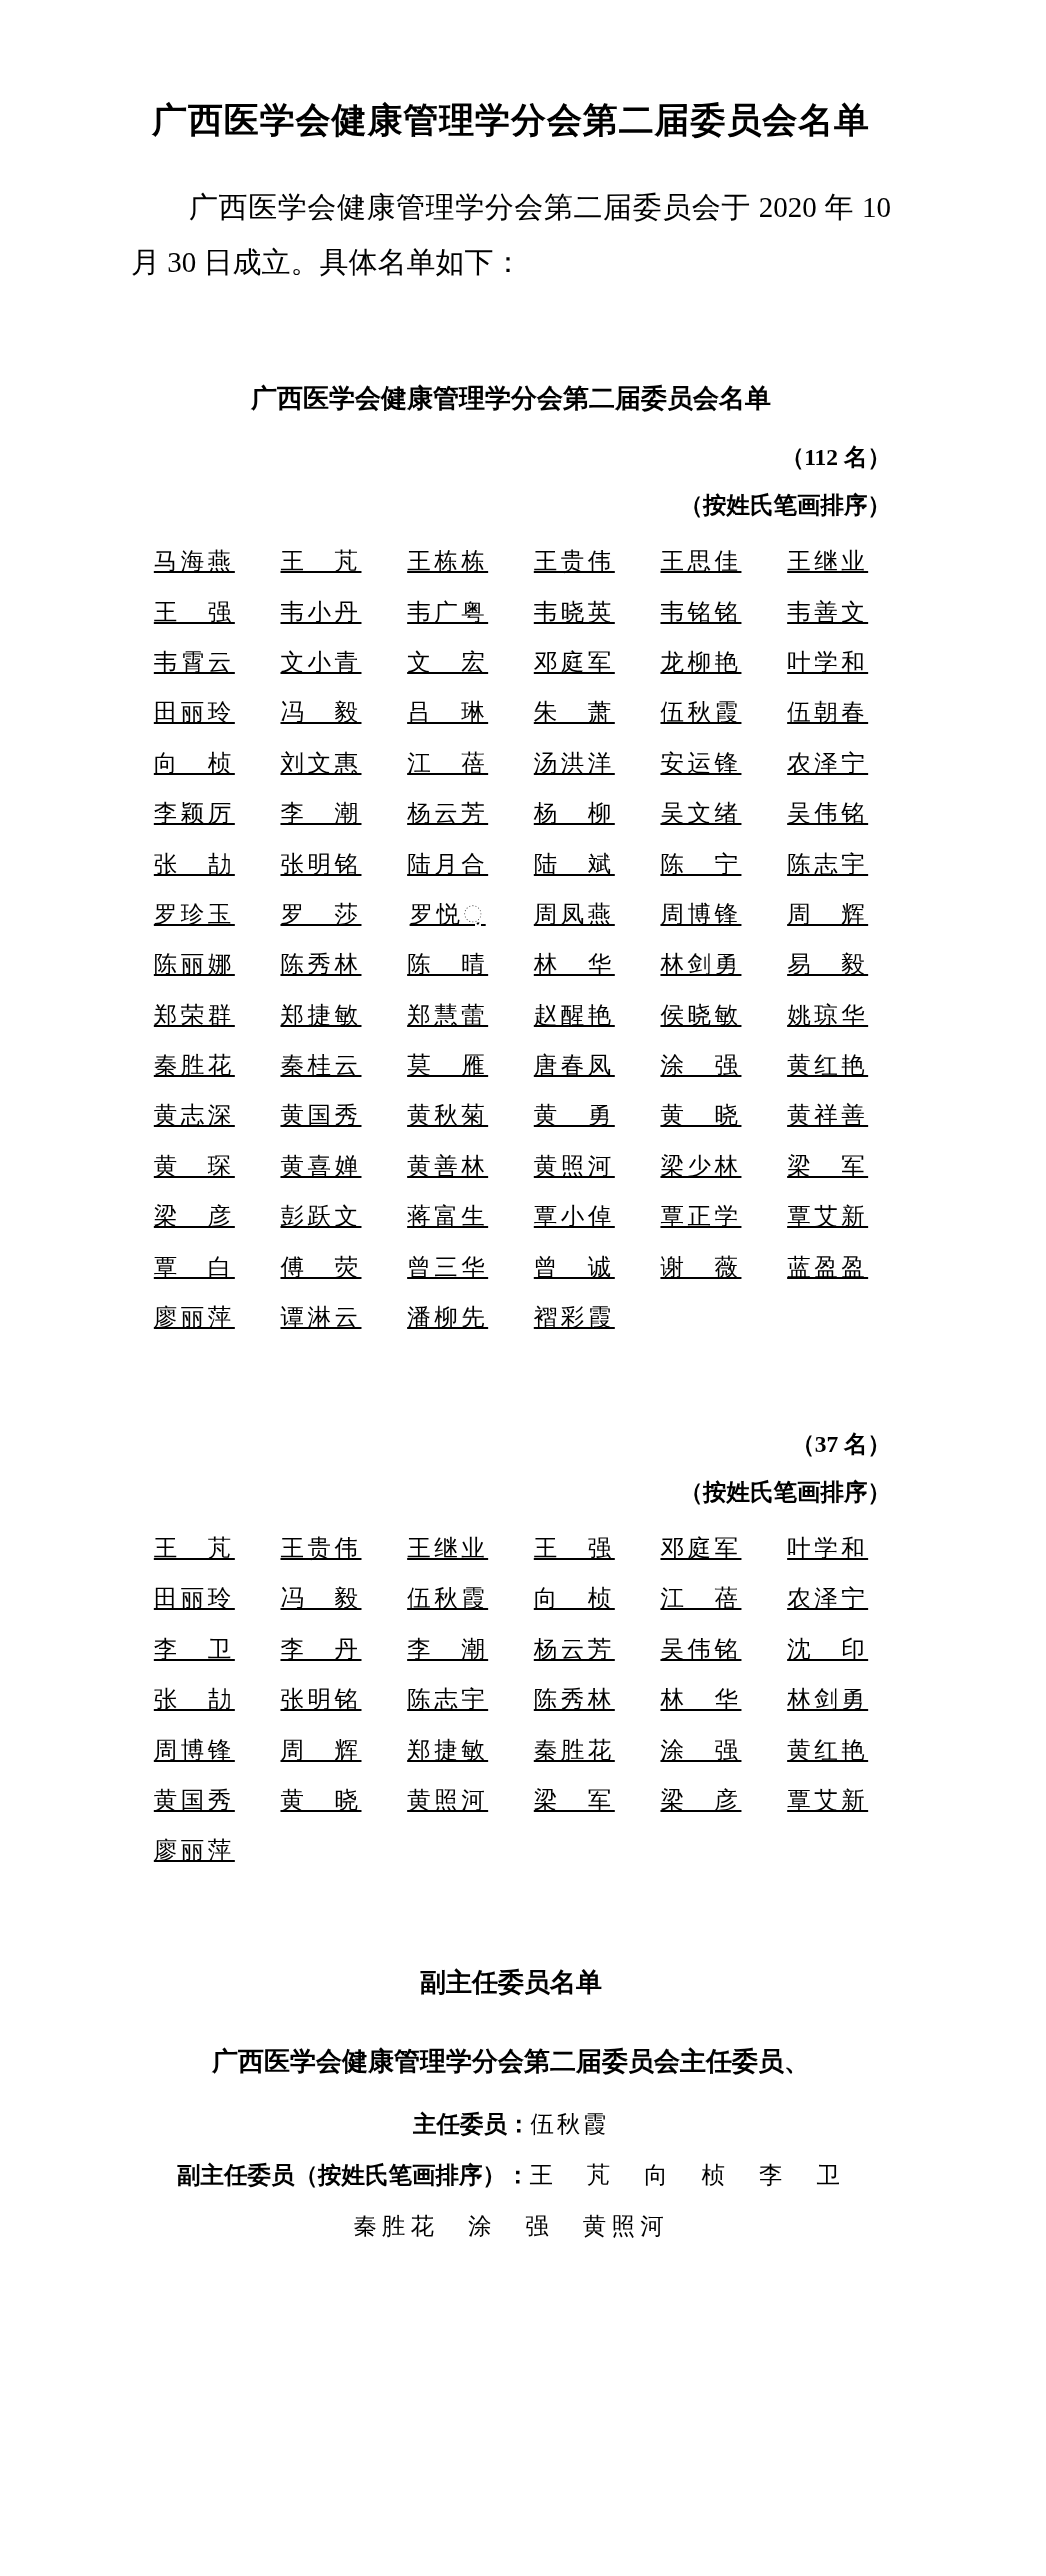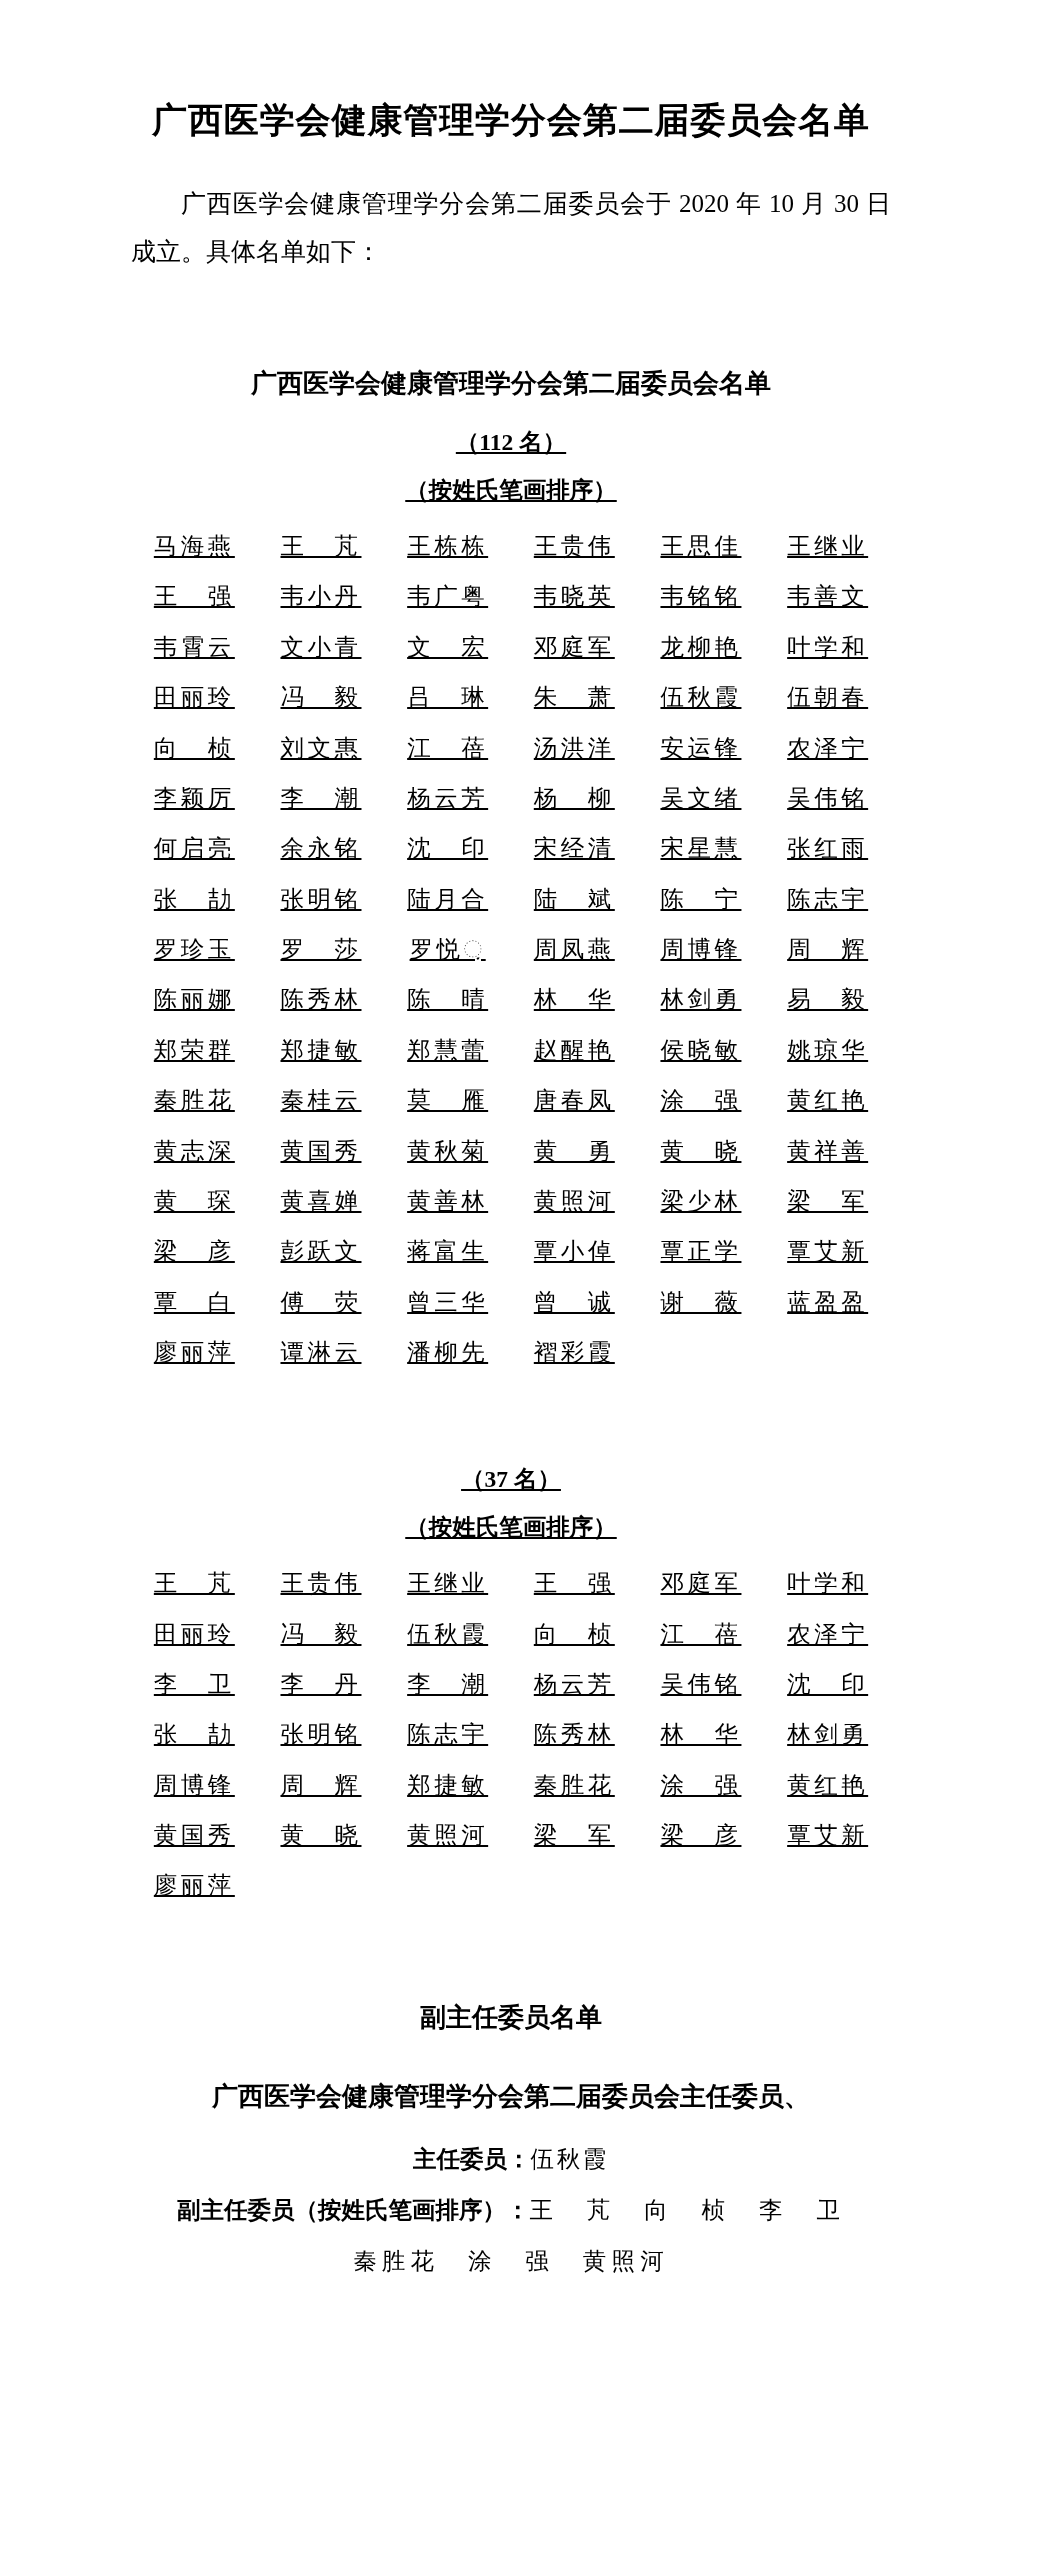--- a/index.html
+++ b/index.html
@@ -22,42 +22,41 @@
   }
   .doc-title {
     text-align: center;
     font-size: 35px;
     font-weight: bold;
     letter-spacing: 0.9px;
     margin: 26px 0 35px 0;
     line-height: 1.4;
   }
   .para {
-    font-size: 25px;
+    font-size: 29px;
     line-height: 1.9;
     text-indent: 2em;
     margin: 0 0 26px 0;
     text-align: justify;
   }
   .section-heading {
     text-align: center;
     font-size: 26px;
     font-weight: bold;
     margin: 40px 0 23px 0;
     line-height: 1.5;
   }
   .section-heading.two-line {
     margin-bottom: 8.7px;
   }
   .sub-center {
-    text-align: center;
+    text-align: right;
     font-size: 23.5px;
     font-weight: bold;
     margin: 15.7px 0 15.7px 0;
-    text-decoration: underline;
   }
   .name-grid {
     width: 100%;
     border-collapse: collapse;
     margin: 5.2px 0 8.7px 0;
     table-layout: fixed;
     text-decoration: underline;
   }
   .name-grid td {
     font-size: 23.5px;
@@ -146,28 +145,20 @@
           <td>安运锋</td>
           <td>农泽宁</td>
         </tr>
         <tr>
           <td>李颖厉</td>
           <td>李　潮</td>
           <td>杨云芳</td>
           <td>杨　柳</td>
           <td>吴文绪</td>
           <td>吴伟铭</td>
-        </tr>
-        <tr>
-          <td>何启亮</td>
-          <td>余永铭</td>
-          <td>沈　印</td>
-          <td>宋经清</td>
-          <td>宋星慧</td>
-          <td>张红雨</td>
         </tr>
         <tr>
           <td>张　劼</td>
           <td>张明铭</td>
           <td>陆月合</td>
           <td>陆　斌</td>
           <td>陈　宁</td>
           <td>陈志宇</td>
         </tr>
         <tr>

